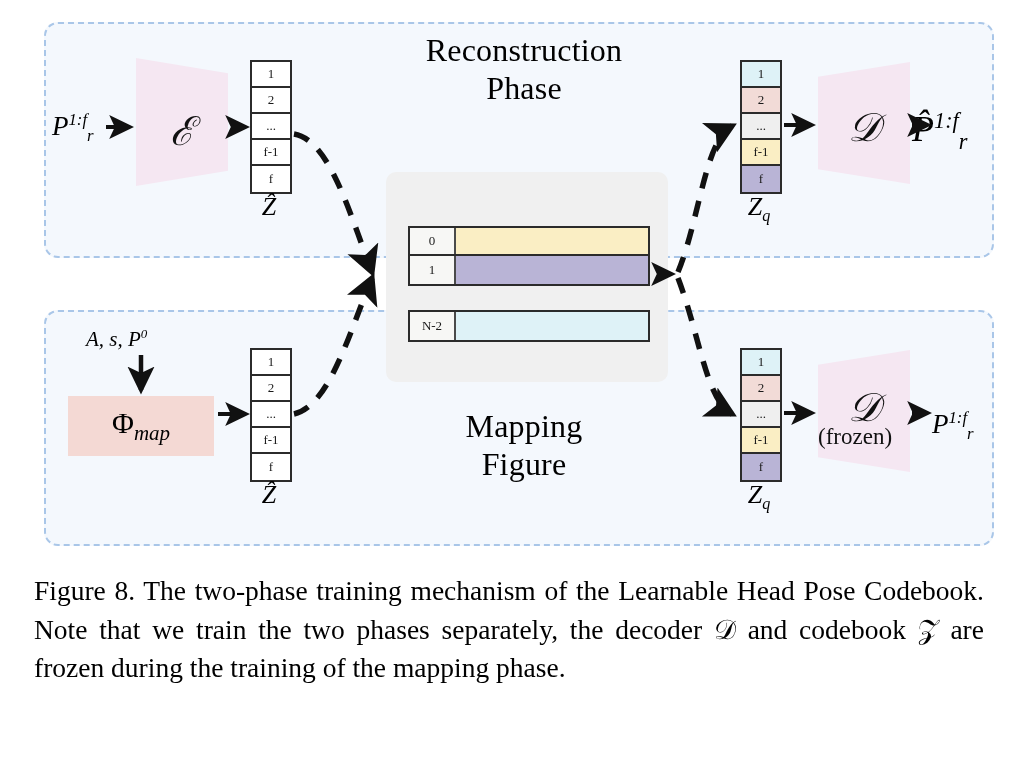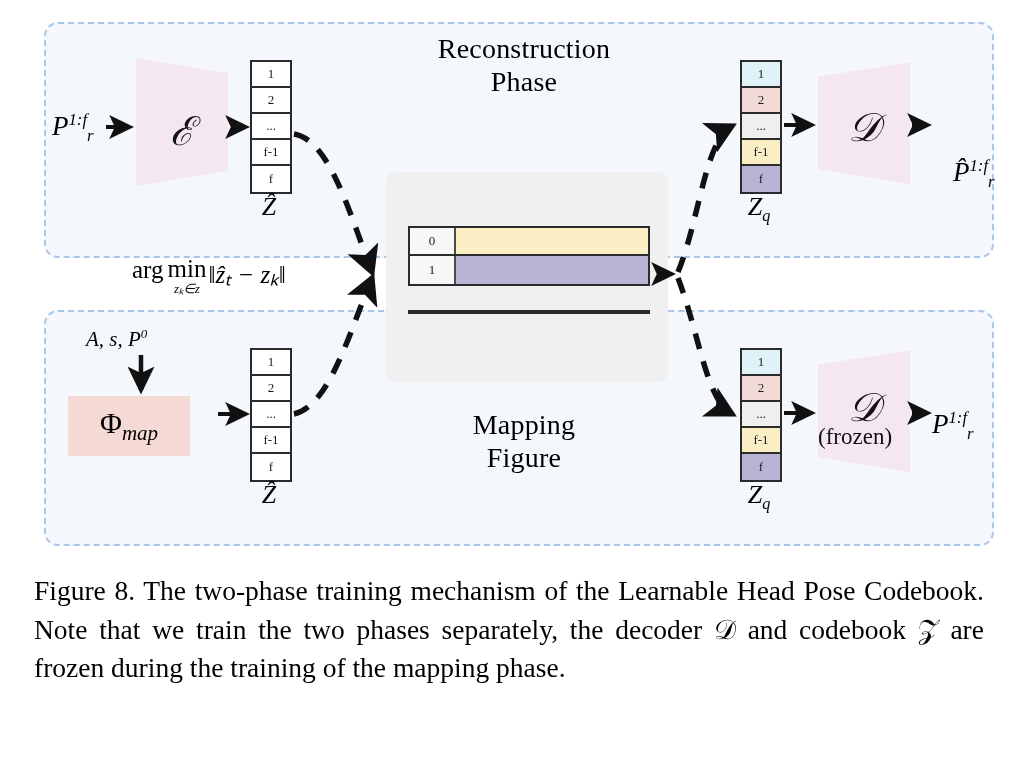--- a/index.html
+++ b/index.html
@@ -24,21 +24,21 @@
     border-radius: 14px;
     box-sizing: border-box;
   }
   #panel-recon { left: 44px;  top: 22px;  width: 950px; height: 236px; }
   #panel-map   { left: 44px;  top: 310px; width: 950px; height: 236px; }
 
   .phase-title {
     position: absolute;
     text-align: center;
     font-family: "Liberation Serif", serif;
-    font-size: 28px;
+    font-size: 32px;
     line-height: 1.18;
     color: #000;
     white-space: pre-line;
     letter-spacing: .2px;
   }
   #title-recon { left: 352px; top: 32px;  width: 344px; }
   #title-map   { left: 362px; top: 408px; width: 324px; }
 
   
   .trap {
@@ -140,32 +140,32 @@
   .cb-bar { flex: 1 1 auto; }
 
   
   .mlabel {
     position: absolute;
     font-family: "Liberation Serif", serif;
     color: #000;
     white-space: nowrap;
   }
   #lab-pr-in   { left: 52px;  top: 110px; font-size: 27px; font-style: italic; }
-  #lab-out-top { left: 953px; top: 108px; font-size: 27px; font-style: italic; margin-top: 48px; }
+  #lab-out-top { left: 912px; top: 108px; font-size: 36px; font-style: italic; }
   #lab-out-bot { left: 932px; top: 408px; font-size: 27px; font-style: italic; }
   #lab-asp     { left: 86px;  top: 326px; font-size: 21px; font-style: italic; }
 
   .sup { font-size: .62em; vertical-align: super; font-style: italic; }
   .sub { font-size: .62em; vertical-align: sub; font-style: italic; }
 
   
   #phi-box {
     position: absolute;
     left: 68px; top: 396px;
-    width: 122px; height: 60px;
+    width: 146px; height: 60px;
     background: #f4d9d4;
     display: flex; align-items: center; justify-content: center;
   }
   #phi-label {
     font-family: "Liberation Serif", serif;
     font-size: 30px;
     color: #000;
   }
   #phi-label .sub { font-size: .70em; font-style: italic; }
 
@@ -289,31 +289,27 @@
         <div class="cb-idx">0</div>
         <div class="cb-bar" style="background:#faeec4;"></div>
       </div>
       <div class="cb-row">
         <div class="cb-idx">1</div>
         <div class="cb-bar" style="background:#b9b4d6;"></div>
       </div>
     </div>
 
     <div class="cb-group" id="cb-group-bot">
+      <div class="cb-row">
+        <div class="cb-idx">N-2</div>
+        <div class="cb-bar" style="background:#def2f7;"></div>
+      </div>
     </div>
   </div>
 
-  <div id="argmin">
-    <span class="arg">arg</span>
-    <span class="minstack">
-      <span class="top">min</span>
-      <span class="bot">zₖ∈z</span>
-    </span>
-    <span class="norm">‖ẑₜ − zₖ‖</span>
-  </div>
 
   <svg class="overlay" viewBox="0 0 1010 772">
     <defs>
       <marker id="ah" markerWidth="7" markerHeight="7" refX="5.2" refY="3" orient="auto">
         <path d="M0,0 L6.2,3 L0,6 L1.4,3 Z" fill="#111"></path>
       </marker>
       <marker id="ahd" markerWidth="6.2" markerHeight="6.2" refX="4.6" refY="3" orient="auto">
         <path d="M0,0 L5.6,3 L0,6 L1.3,3 Z" fill="#111"></path>
       </marker>
     </defs>

